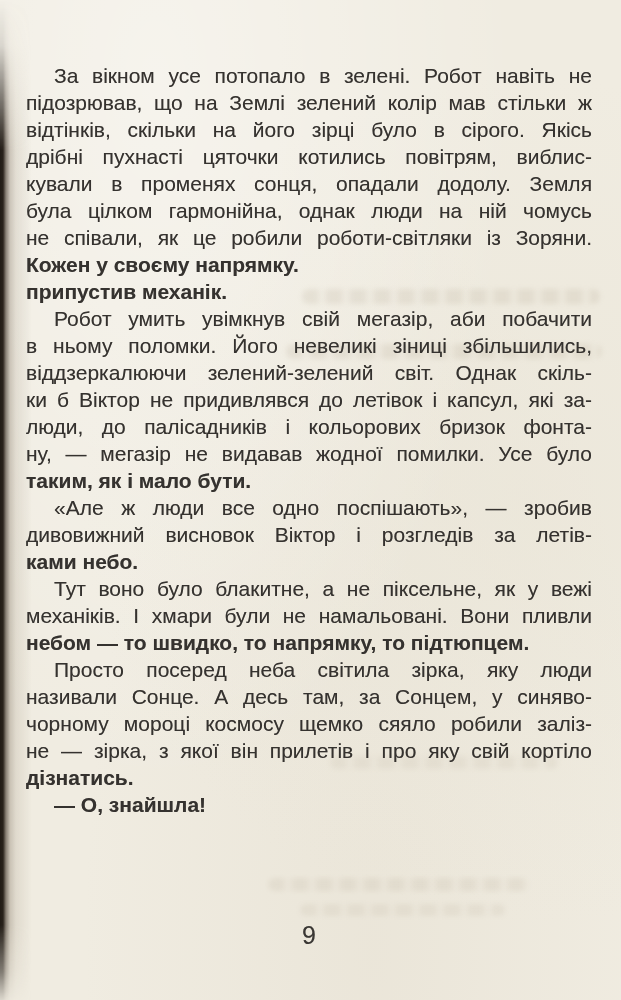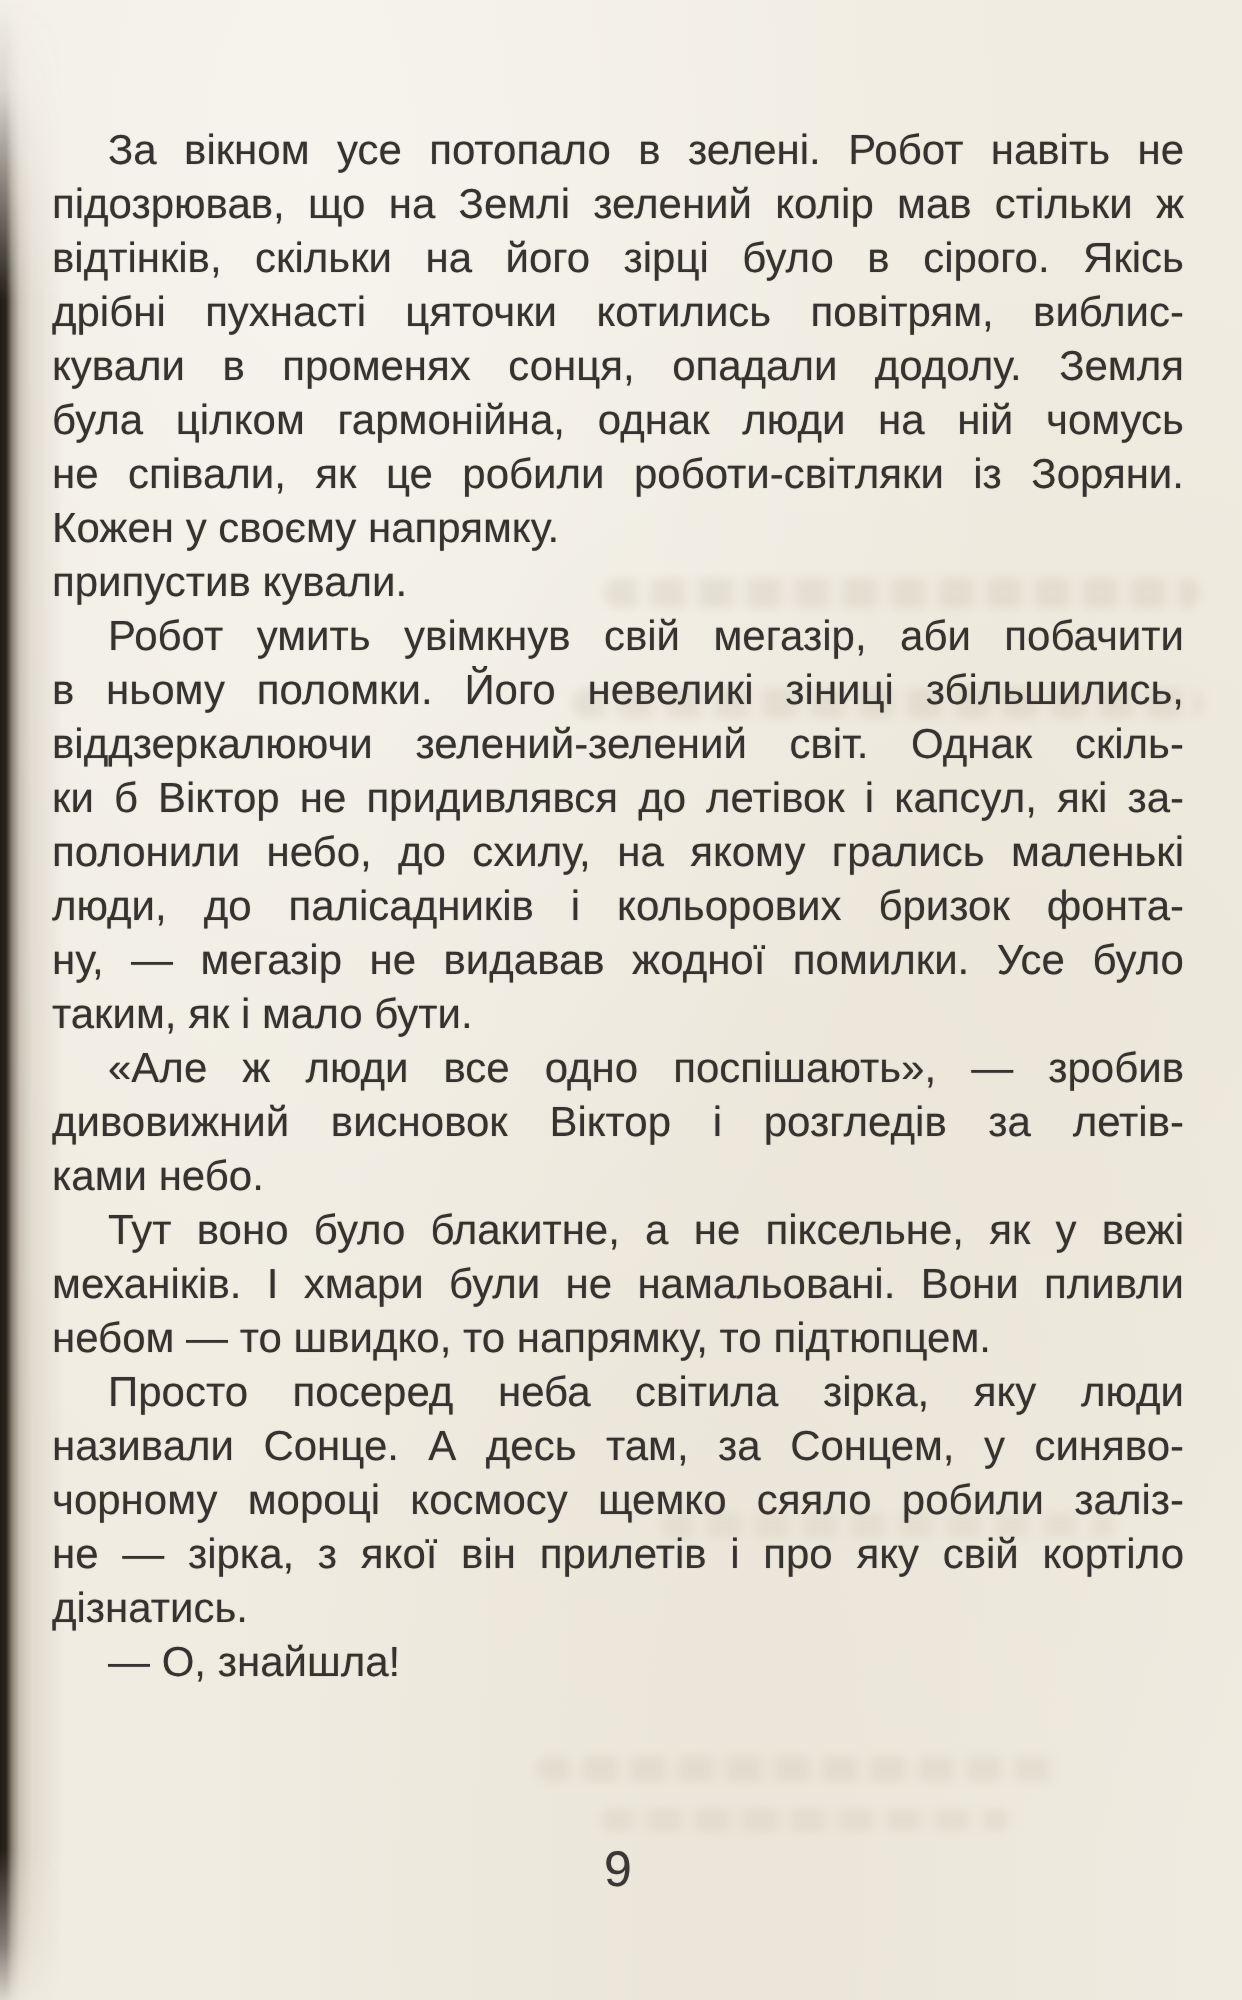--- a/index.html
+++ b/index.html
@@ -55,21 +55,21 @@
     line-height: 27px;
     text-shadow: 0 0 0.6px rgba(53,50,47,0.40);
   }
   .para { margin: 0; }
   .line {
     text-align: justify;
     text-align-last: justify;
     white-space: normal;
   }
   .line.indent { text-indent: 28px; }
-  .line.lastline { text-align-last: left; }
+  .line.lastline { text-align-last: left; font-weight: bold; }
 
   .pagenum {
     position: absolute;
     top: 921px;
     left: 26px;
     width: 566px;
     text-align: center;
     font-size: 25px;
     color: #3a3734;
     text-shadow: 0 0 0.6px rgba(53,50,47,0.35);
@@ -108,28 +108,27 @@
         <div class="line indent">За вікном усе потопало в зелені. Робот навіть не</div>
         <div class="line">підозрював, що на Землі зелений колір мав стільки ж</div>
         <div class="line">відтінків, скільки на його зірці було в сірого. Якісь</div>
         <div class="line">дрібні пухнасті цяточки котились повітрям, виблис-</div>
         <div class="line">кували в променях сонця, опадали додолу. Земля</div>
         <div class="line">була цілком гармонійна, однак люди на ній чомусь</div>
         <div class="line">не співали, як це робили роботи-світляки із Зоряни.</div>
         <div class="line lastline">Кожен у своєму напрямку.</div>
       </div>
       <div class="para">
-        <div class="line lastline">припустив кували.</div>
+        <div class="line lastline">припустив механік.</div>
       </div>
       <div class="para">
         <div class="line indent">Робот умить увімкнув свій мегазір, аби побачити</div>
         <div class="line">в ньому поломки. Його невеликі зіниці збільшились,</div>
         <div class="line">віддзеркалюючи зелений-зелений світ. Однак скіль-</div>
         <div class="line">ки б Віктор не придивлявся до летівок і капсул, які за-</div>
-        <div class="line">полонили небо, до схилу, на якому грались маленькі</div>
         <div class="line">люди, до палісадників і кольорових бризок фонта-</div>
         <div class="line">ну, — мегазір не видавав жодної помилки. Усе було</div>
         <div class="line lastline">таким, як і мало бути.</div>
       </div>
       <div class="para">
         <div class="line indent">«Але ж люди все одно поспішають», — зробив</div>
         <div class="line">дивовижний висновок Віктор і розгледів за летів-</div>
         <div class="line lastline">ками небо.</div>
       </div>
       <div class="para">

